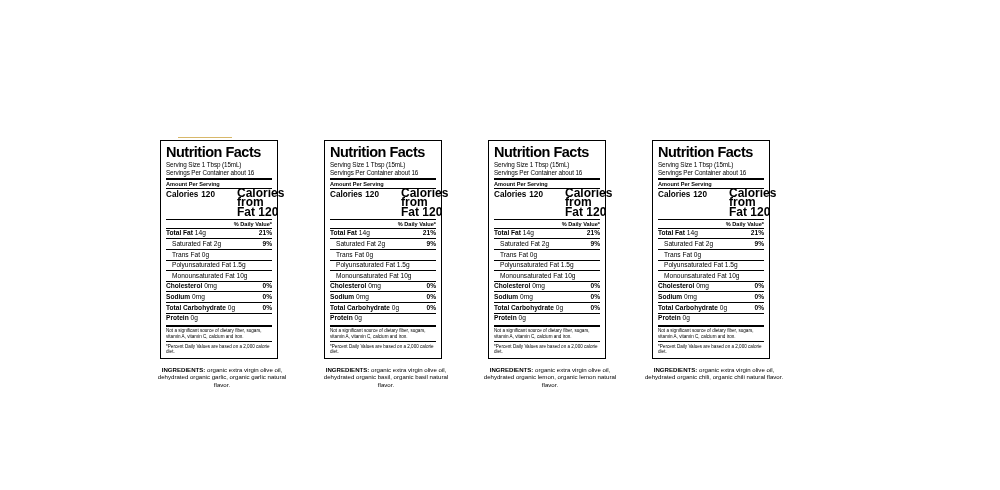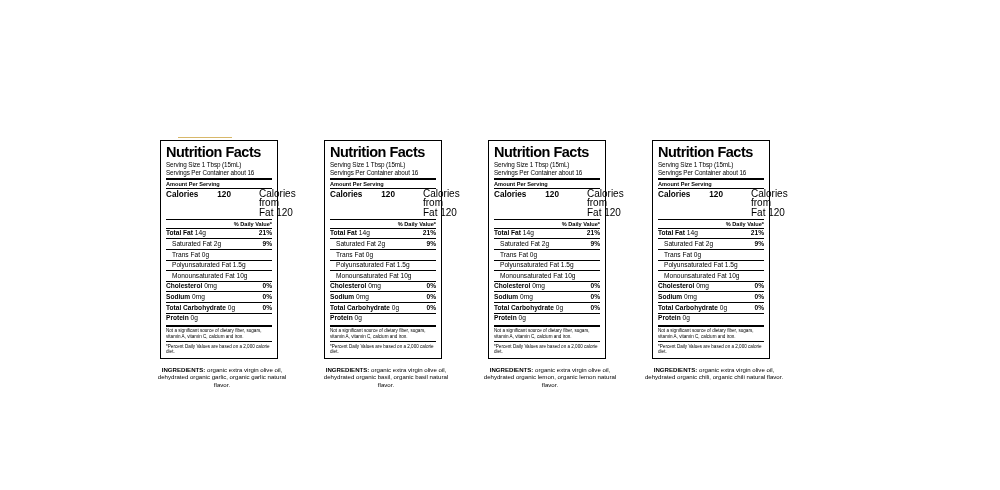--- a/index.html
+++ b/index.html
@@ -66,23 +66,23 @@
     font-weight: bold;
     line-height: 6.5px;
   }
   .cal-row {
     display: flex;
     align-items: baseline;
     font-size: 8.2px;
     font-weight: bold;
     line-height: 9.5px;
   }
-  .cal-row .cal-label { margin-right: 19px; text-align: center; }
+  .cal-row .cal-label { margin-right: 3px; text-align: center; }
   .cal-row .cal-val { margin-right: 22px; font-weight: bold; }
-  .cal-row .cal-fat { font-weight: normal; font-size: 10px; margin-left: 6px; }
+  .cal-row .cal-fat { font-weight: bold; font-size: 12px; }
   .dv-row {
     text-align: right;
     font-size: 5.6px;
     font-weight: bold;
     line-height: 6.6px;
     padding-right: 0px;
   }
   .nut-row {
     display: flex;
     justify-content: space-between;

